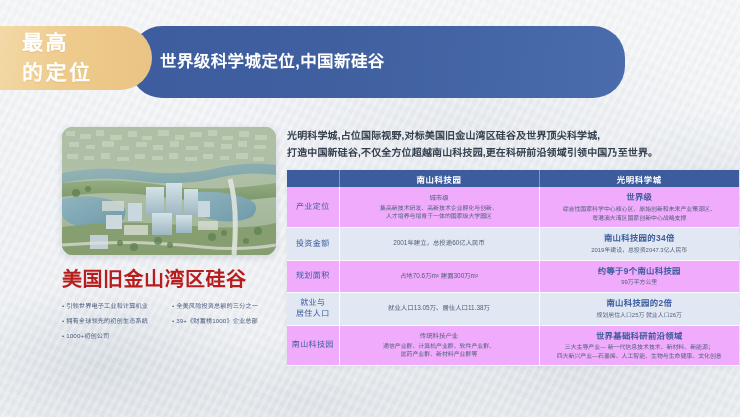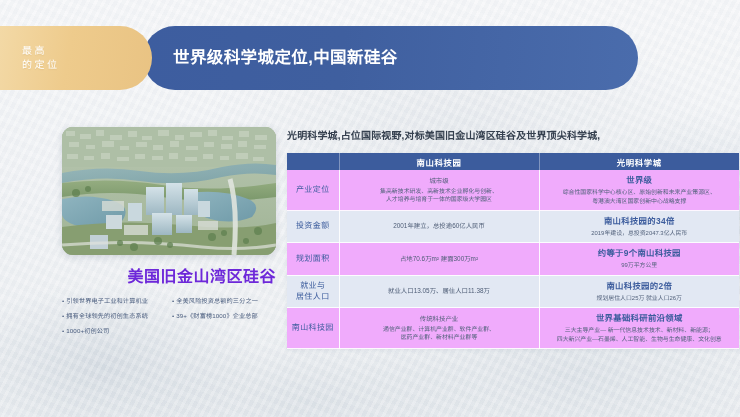--- a/index.html
+++ b/index.html
@@ -56,31 +56,31 @@
     border-bottom-right-radius: 34px;
     background: linear-gradient(100deg, #f3d9a6 0%, #eecb8c 45%, #e9c383 100%);
     display: flex;
     flex-direction: column;
     justify-content: center;
     padding-left: 22px;
     z-index: 1;
   }
   .banner-tag span {
     display: block;
-    font-size: 10px;
-    font-weight: normal;
+    font-size: 21px;
+    font-weight: bold;
     color: #ffffff;
     letter-spacing: 2.5px;
     line-height: 1.42;
     text-shadow: 0 1px 1px rgba(190,150,80,0.25);
   }
   .banner-bar {
     position: absolute;
-    left: 143px; top: 0;
-    width: 495px; height: 64px;
+    left: 130px; top: 0;
+    width: 495px; height: 72px;
     background: linear-gradient(95deg, #3d5d9f 0%, #3f5f9f 40%, #4a6cac 100%);
     border-top-right-radius: 32px;
     border-bottom-right-radius: 32px;
     border-top-left-radius: 32px;
     border-bottom-left-radius: 32px;
     display: flex;
     flex-direction: column;
     justify-content: center;
     padding-left: 30px;
   }
@@ -105,24 +105,24 @@
     border-radius: 11px;
     overflow: hidden;
     position: relative;
     box-shadow: 0 2px 7px rgba(60,75,100,0.18);
     background: #7d9a6b;
   }
   .photo svg { display: block; width: 100%; height: 100%; }
 
   .photo-caption {
     margin-top: 12px;
-    text-align: right;
-    font-size: 16px;
-    font-weight: bold;
-    color: #6d28d9;
+    text-align: left;
+    font-size: 20px;
+    font-weight: bold;
+    color: #b91c1c;
     letter-spacing: .5px;
     line-height: 1.2;
   }
 
   .bullets {
     margin-top: 11px;
     display: grid;
     grid-template-columns: 110px 104px;
     grid-auto-rows: auto;
     column-gap: 0px;
@@ -386,20 +386,21 @@
           <span class="dot">•</span>
           <span>1000+初创公司</span>
         </div>
     </div>
   </div>
 
   <div class="right-col">
 
     <div class="intro">
       <p>光明科学城,占位国际视野,对标美国旧金山湾区硅谷及世界顶尖科学城,</p>
+      <p>打造中国新硅谷,不仅全方位超越南山科技园,更在科研前沿领域引领中国乃至世界。</p>
     </div>
 
     <table class="cmp-table">
       <colgroup>
           <col class="c0">
           <col class="c1">
           <col class="c2">
         </colgroup>
       <thead>
         <tr>

